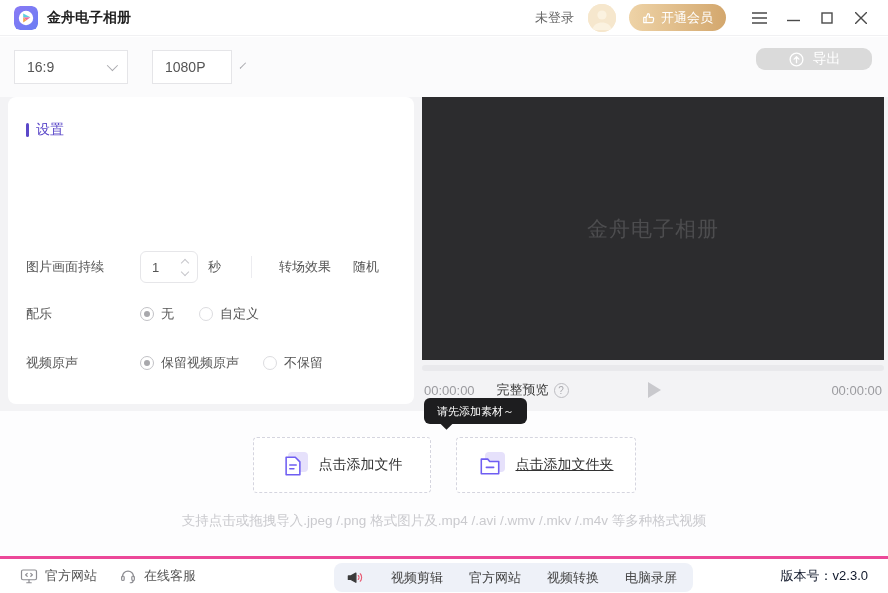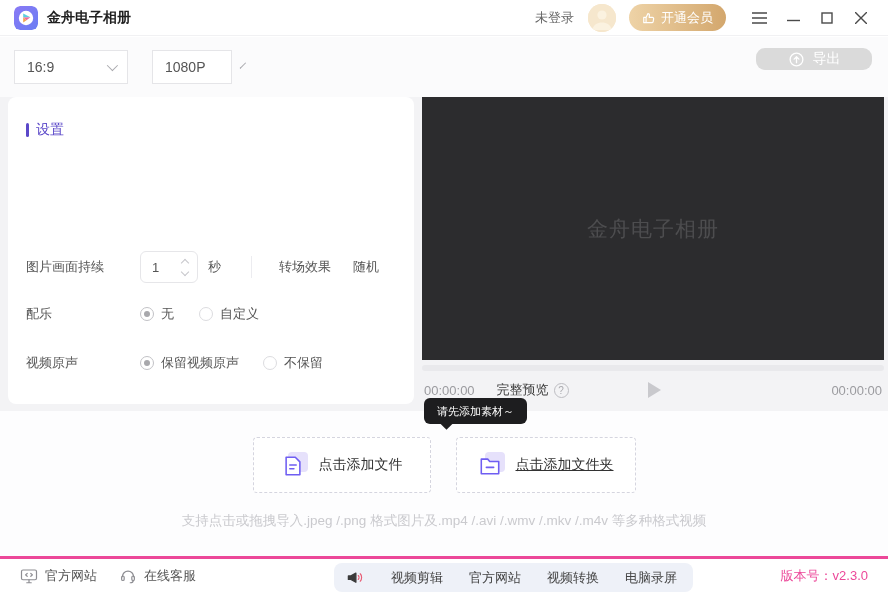--- a/index.html
+++ b/index.html
@@ -99,21 +99,21 @@
   .fic svg { position:absolute; left:0; top:3px; }
   .hint { position:absolute; top:101px; left:0; right:0; text-align:center; color:#cacace; font-size:13.5px; }
   
   .footer { position:absolute; left:0; right:0; bottom:0; height:37px; background:#fff;
     border-top:3px solid #ec4899; display:flex; align-items:center; padding:0 20px; }
   .flink { display:flex; align-items:center; gap:7px; color:#555; cursor:pointer; }
   .flink + .flink { margin-left:22px; }
   .toolspill { position:absolute; left:334px; top:4px; height:29px; background:#eef1f8; border-radius:8px;
     display:flex; align-items:center; padding:0 16px 0 12px; gap:26px; }
   .toolspill a { color:#444; text-decoration:none; cursor:pointer; }
-  .version { margin-left:auto; color:#ec4899; }
+  .version { margin-left:auto; color:#0f172a; }
 </style>
 </head>
 <body>
 
 <div class="titlebar">
   <svg class="applogo" viewBox="0 0 24 24">
     <defs>
         <linearGradient id="lg" x1="0" y1="0" x2="1" y2="1">
       <stop offset="0" stop-color="#8a79f5"></stop>
           <stop offset="1" stop-color="#6a7ef3"></stop>

